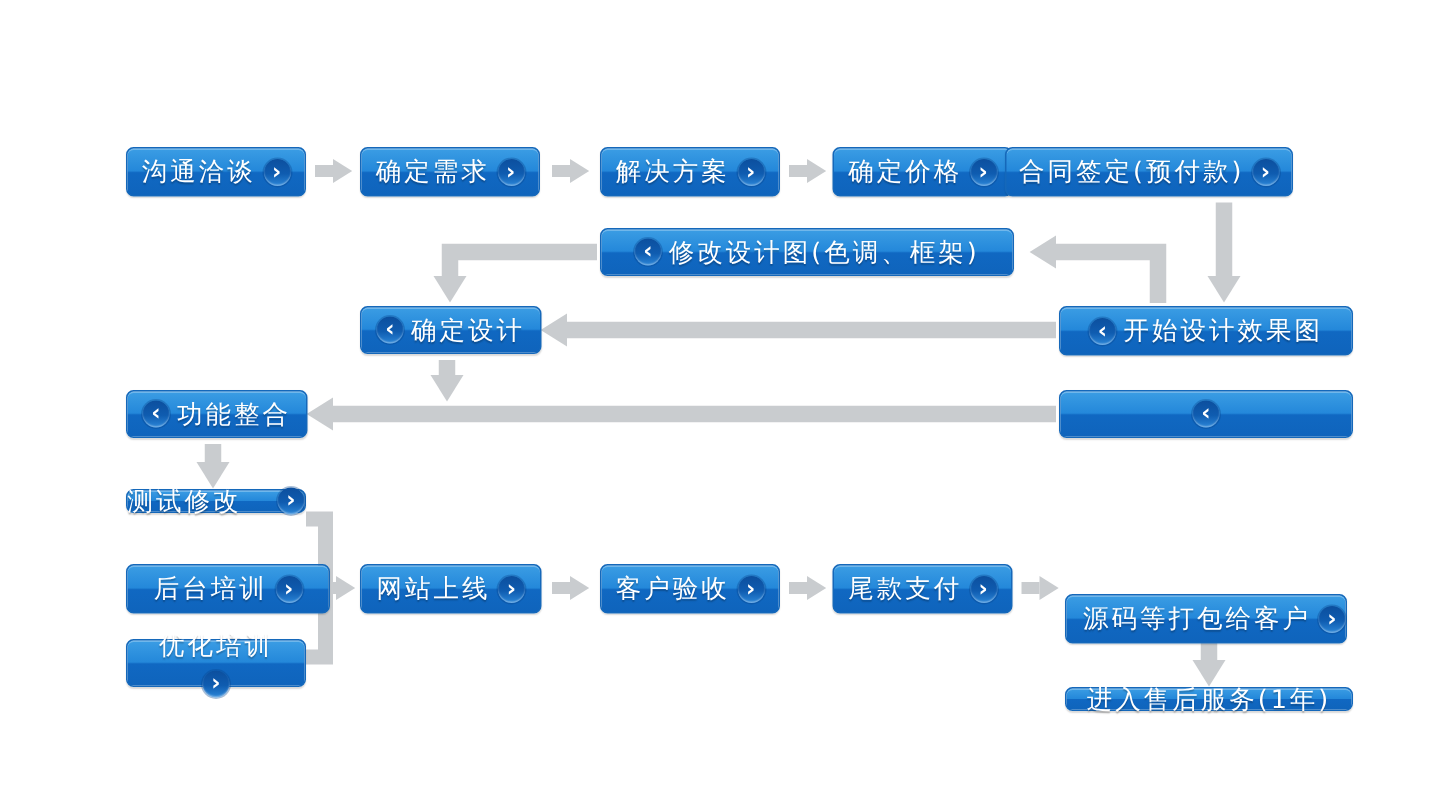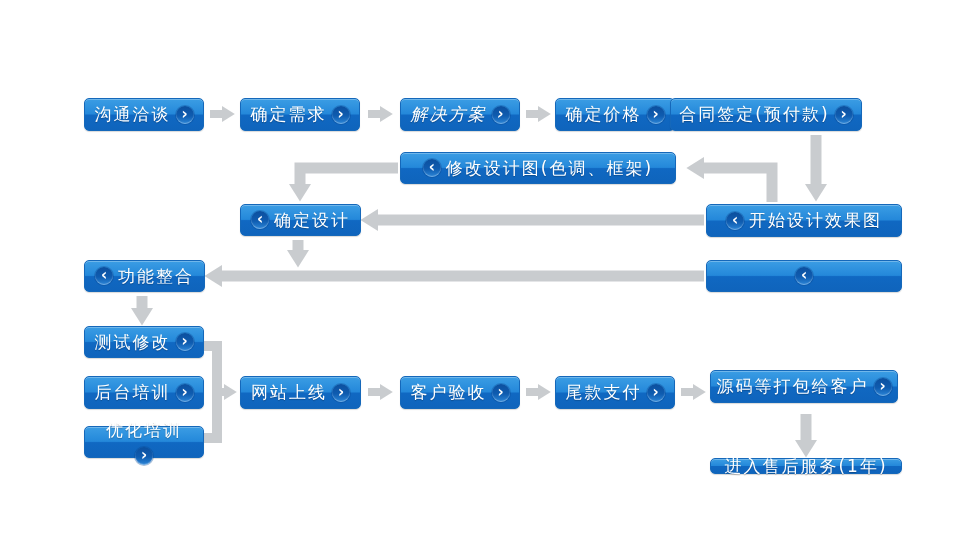--- a/index.html
+++ b/index.html
@@ -89,21 +89,21 @@
       <polyline points="806,414 806,440" fill="none" stroke="#c9cccf" stroke-width="11" stroke-linejoin="miter" marker-end="url(#arrowhead)"></polyline>
     </svg>
 <div class="node" style="left: 84px; top: 98px; width: 120px; height: 33px;">
       <span class="lbl">沟通洽谈</span>
       <span class="chev">›</span>
     </div>
     <div class="node" style="left: 240px; top: 98px; width: 120px; height: 33px;">
       <span class="lbl">确定需求</span>
       <span class="chev">›</span>
     </div>
-    <div class="node" style="left: 400px; top: 98px; width: 120px; height: 33px; font-style: italic;">
+    <div class="node" style="left: 400px; top: 98px; width: 120px; height: 33px;">
       <span class="lbl">解决方案</span>
       <span class="chev">›</span>
     </div>
     <div class="node" style="left: 555px; top: 98px; width: 120px; height: 33px;">
       <span class="lbl">确定价格</span>
       <span class="chev">›</span>
     </div>
     <div class="node" style="left: 670px; top: 98px; width: 192px; height: 33px;">
       <span class="lbl">合同签定(预付款)</span>
       <span class="chev">›</span>
@@ -120,44 +120,44 @@
       <span class="chev">‹</span>
       <span class="lbl">开始设计效果图</span>
     </div>
     <div class="node" style="left: 84px; top: 260px; width: 121px; height: 32px;">
       <span class="chev">‹</span>
       <span class="lbl">功能整合</span>
     </div>
     <div class="node" style="left: 706px; top: 260px; width: 196px; height: 32px;">
       <span class="chev">‹</span>
     </div>
-    <div class="node" style="left: 84px; top: 326px; width: 120px; height: 32px;">
+    <div class="node" style="left: 84px; top: 326px; width: 120px; height: 16px; justify-content: space-between;">
       <span class="lbl">测试修改</span>
       <span class="chev">›</span>
     </div>
-    <div class="node" style="left: 84px; top: 376px; width: 120px; height: 33px;">
+    <div class="node" style="left: 84px; top: 376px; width: 136px; height: 33px;">
       <span class="lbl">后台培训</span>
       <span class="chev">›</span>
     </div>
     <div class="node" style="left: 84px; top: 426px; width: 120px; height: 32px; flex-direction: column;">
       <span class="lbl">优化培训</span>
       <span class="chev">›</span>
     </div>
     <div class="node" style="left: 240px; top: 376px; width: 121px; height: 33px;">
       <span class="lbl">网站上线</span>
       <span class="chev">›</span>
     </div>
     <div class="node" style="left: 400px; top: 376px; width: 120px; height: 33px; align-items: center;">
       <span class="lbl">客户验收</span>
       <span class="chev">›</span>
     </div>
     <div class="node" style="left: 555px; top: 376px; width: 120px; height: 33px;">
       <span class="lbl">尾款支付</span>
       <span class="chev">›</span>
     </div>
-    <div class="node" style="left: 710px; top: 370px; width: 188px; height: 33px;">
+    <div class="node" style="left: 710px; top: 396px; width: 188px; height: 33px; justify-content: flex-end;">
       <span class="lbl">源码等打包给客户</span>
       <span class="chev">›</span>
     </div>
     <div class="node" style="left: 710px; top: 458px; width: 192px; height: 16px;">
       <span class="lbl">进入售后服务(1年)</span>
     </div>
   </div>
 
 </body></html>

